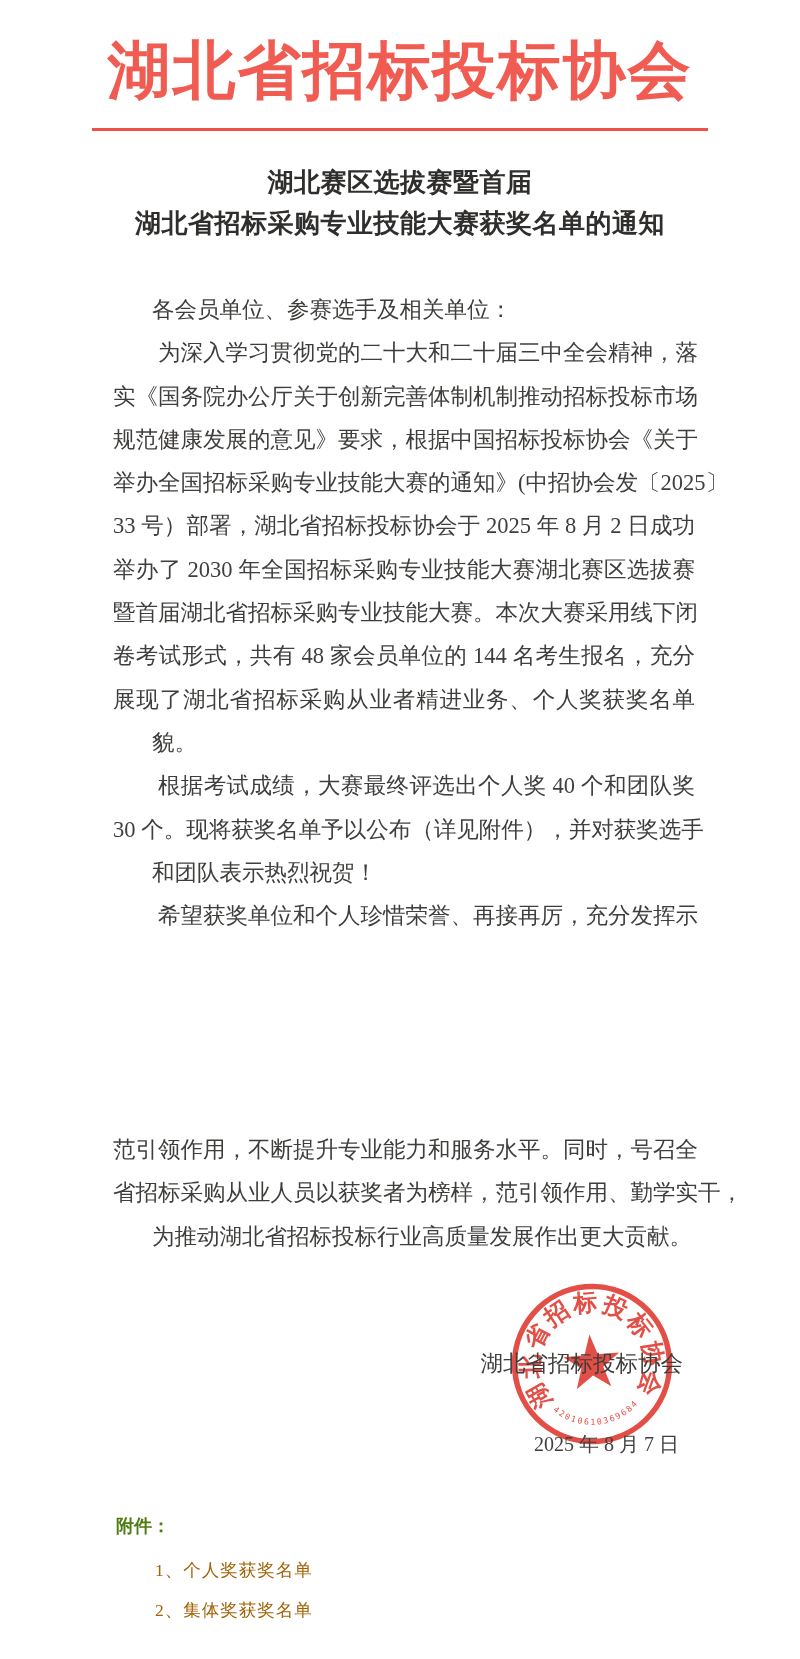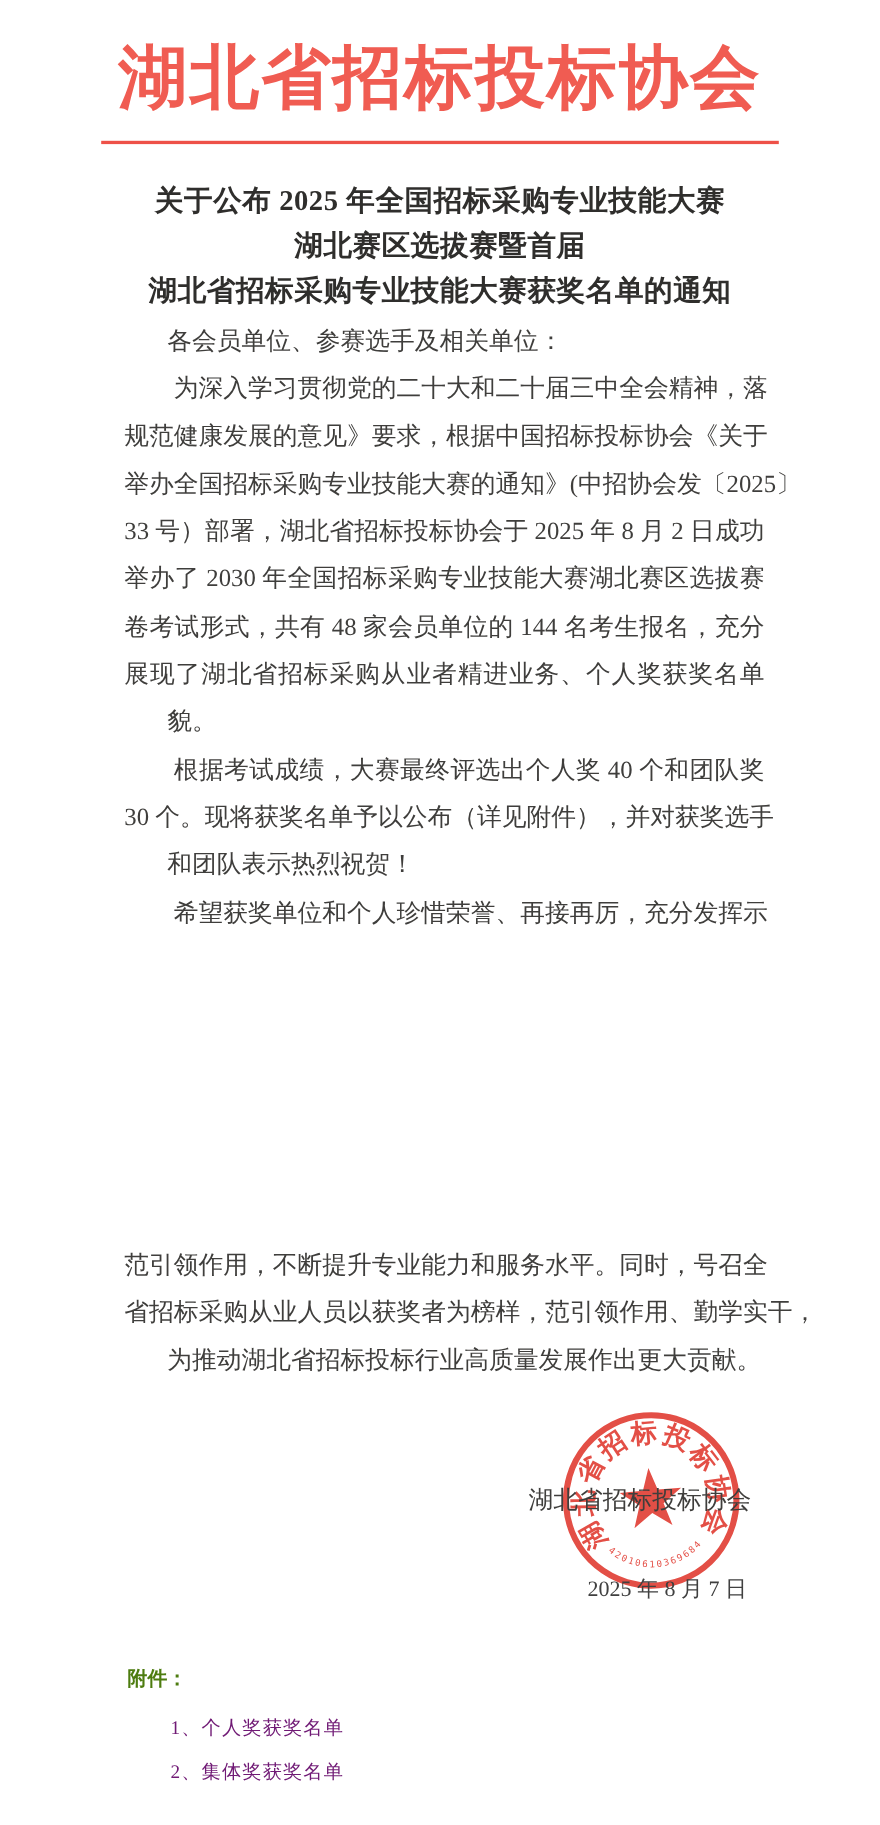--- a/index.html
+++ b/index.html
@@ -22,42 +22,43 @@
   .seal{position:absolute;left:509px;top:1281px;width:166px;height:166px;z-index:2;
        opacity:0.88;mix-blend-mode:multiply;transform:rotate(-5deg);}
   .seal .ring{fill:none;stroke:#e0362c;stroke-width:6;}
   .seal .star{fill:#e0362c;}
   .seal-arc-text{font-size:26px;font-weight:bold;fill:#e0362c;letter-spacing:3px;
        font-family:"Liberation Serif","DejaVu Serif",serif;}
   .seal-serial{font-size:9px;fill:#e0362c;letter-spacing:2px;
        font-family:"DejaVu Sans Mono",monospace;}
   .attach-label{position:absolute;left:116px;top:1514px;font-size:18px;font-weight:bold;
        color:#4d7c0f;font-family:"Liberation Sans","DejaVu Sans",sans-serif;}
-  .attach-items{position:absolute;left:155px;top:1550px;font-size:17.5px;color:#701a75;}
+  .attach-items{position:absolute;left:155px;top:1550px;font-size:17.5px;color:#a16207;}
   .attach-items .attach-item{line-height:40px;height:40px;letter-spacing:1px;}
 </style>
 </head>
 <body>
 
 <div class="letterhead">湖北省招标投标协会</div>
 <div class="red-rule"></div>
 
 <div class="doc-title">
-    <div class="title-line">关于公布 2025 年全国招标采购专业技能大赛</div>
     <div class="title-line">湖北赛区选拔赛暨首届</div>
     <div class="title-line">湖北省招标采购专业技能大赛获奖名单的通知</div>
   </div>
 
 <div class="body-block page1">
   <div class="bodyline short">各会员单位、参赛选手及相关单位：</div>
 <div class="bodyline indent">为深入学习贯彻党的二十大和二十届三中全会精神，落</div>
+    <div class="bodyline">实《国务院办公厅关于创新完善体制机制推动招标投标市场</div>
     <div class="bodyline">规范健康发展的意见》要求，根据中国招标投标协会《关于</div>
     <div class="bodyline">举办全国招标采购专业技能大赛的通知》(中招协会发〔2025〕</div>
     <div class="bodyline">33 号）部署，湖北省招标投标协会于 2025 年 8 月 2 日成功</div>
     <div class="bodyline">举办了 2030 年全国招标采购专业技能大赛湖北赛区选拔赛</div>
+    <div class="bodyline">暨首届湖北省招标采购专业技能大赛。本次大赛采用线下闭</div>
     <div class="bodyline">卷考试形式，共有 48 家会员单位的 144 名考生报名，充分</div>
     <div class="bodyline">展现了湖北省招标采购从业者精进业务、个人奖获奖名单</div>
     <div class="bodyline short">貌。</div>
     <div class="bodyline indent">根据考试成绩，大赛最终评选出个人奖 40 个和团队奖</div>
     <div class="bodyline">30 个。现将获奖名单予以公布（详见附件），并对获奖选手</div>
     <div class="bodyline short">和团队表示热烈祝贺！</div>
     <div class="bodyline indent">希望获奖单位和个人珍惜荣誉、再接再厉，充分发挥示</div>
   </div>
 
 <div class="body-block page2">

